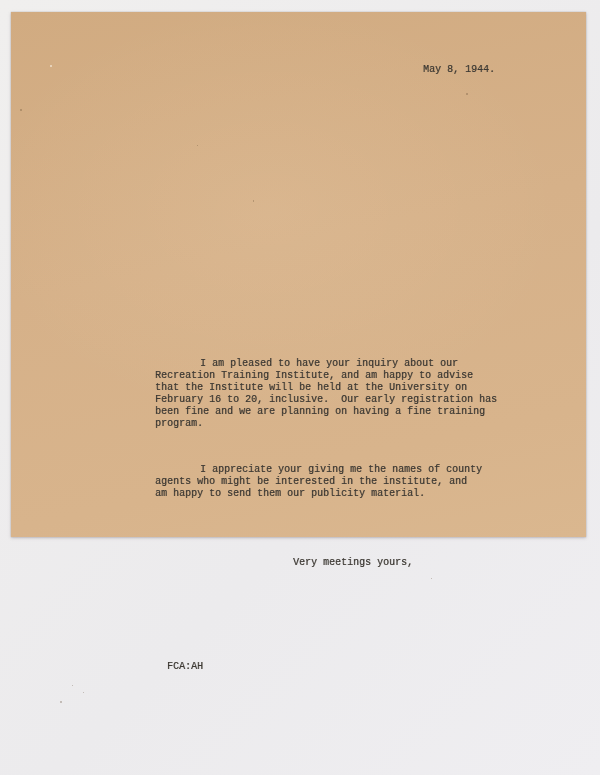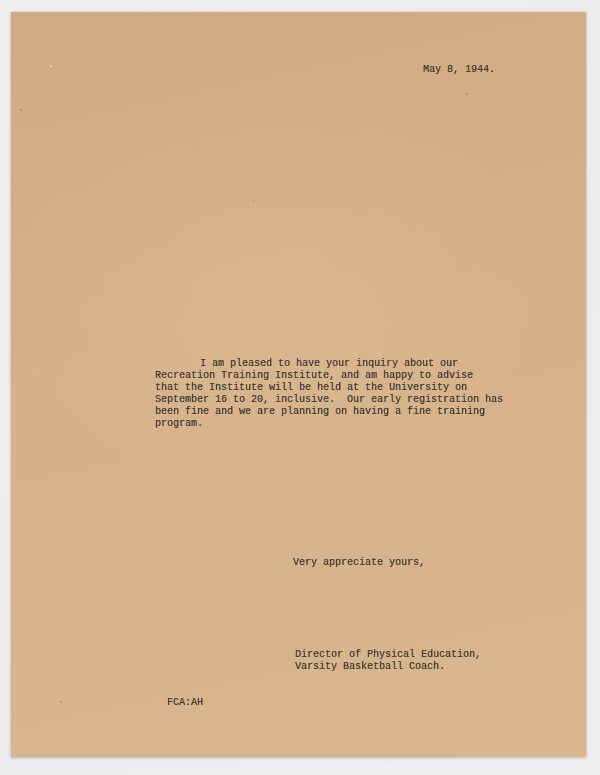--- a/index.html
+++ b/index.html
@@ -15,21 +15,21 @@
     position: relative;
     width: 600px;
     height: 775px;
     background: linear-gradient(135deg, #f0efee 0%, #ecebed 60%, #efeef1 100%);
   }
   .paper {
     position: absolute;
     left: 11px;
     top: 12px;
     width: 575px;
-    height: 745px;
+    height: 525px;
     background:
       radial-gradient(ellipse 420px 300px at 45% 38%, rgba(255,235,205,0.10), rgba(0,0,0,0) 70%),
       linear-gradient(168deg, #d1ab81 0%, #d6b189 45%, #d8b48c 80%, #dab78f 100%);
     box-shadow: 0 1px 3px rgba(110,100,110,0.35), 0 0 1px rgba(90,80,80,0.4);
   }
   .typed {
     position: absolute;
     font-size: 10px;
     line-height: 12px;
     color: #3d3933;
@@ -37,50 +37,51 @@
     letter-spacing: 0px;
     text-shadow: 0.4px 0.4px 0.5px rgba(61,57,51,0.55);
   }
   .date-line      { left: 412px; top: 52px; }
   .address-block  { left: 144px; top: 247px; }
   .body-block     { left: 144px; top: 322px; width: 352px; }
   .body-block p   { margin: 0 0 10px 0; text-indent: 45px; }
   .salutation     { margin: 0 0 11px 0; }
   .closing-line   { left: 282px; top: 545px; }
   .signature-block{ left: 284px; top: 637px; }
-  .initials-line  { left: 156px; top: 649px; margin-top: 36px; }
+  .initials-line  { left: 156px; top: 649px; }
   .speck {
     position: absolute;
     border-radius: 50%;
     background: rgba(92,70,48,0.38);
   }
   .speck.light { background: rgba(248,240,228,0.75); }
 </style>
 </head>
 <body>
 
 <div class="scan-bg">
   <div class="paper">
 
     <div class="typed date-line">May 8, 1944.</div>
 
 
     <div class="typed body-block">
       <p>I am pleased to have your inquiry about our
 Recreation Training Institute, and am happy to advise
 that the Institute will be held at the University on
-September 16 to 20, inclusive.  Our early registration has
+February 16 to 20, inclusive.  Our early registration has
 been fine and we are planning on having a fine training
 program.</p>
+      <p>I appreciate your giving me the names of county
+agents who might be interested in the institute, and
+am happy to send them our publicity material.</p>
     </div>
 
-    <div class="typed closing-line">Very appreciate yours,</div>
+    <div class="typed closing-line">Very meetings yours,</div>
 
-    <div class="typed signature-block">Director of Physical Education,
-Varsity Basketball Coach.</div>
 
     <div class="typed initials-line">FCA:AH</div>
 
     <div class="speck" style="left:9px;  top:97px;  width:2px; height:2px;"></div>
     <div class="speck light" style="left:39px; top:53px; width:2px; height:2px;"></div>
     <div class="speck" style="left:186px; top:133px; width:1px; height:1px;"></div>
     <div class="speck" style="left:455px; top:81px;  width:2px; height:2px;"></div>
     <div class="speck" style="left:242px; top:188px; width:1px; height:2px;"></div>
     <div class="speck" style="left:49px;  top:689px; width:2px; height:2px;"></div>
     <div class="speck" style="left:61px;  top:673px; width:1px; height:1px;"></div>

